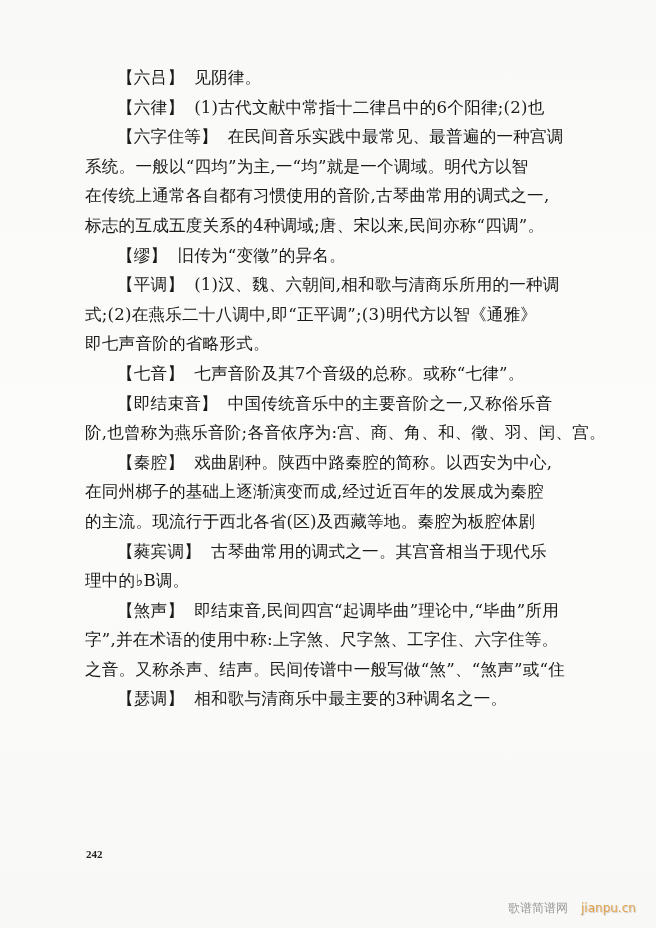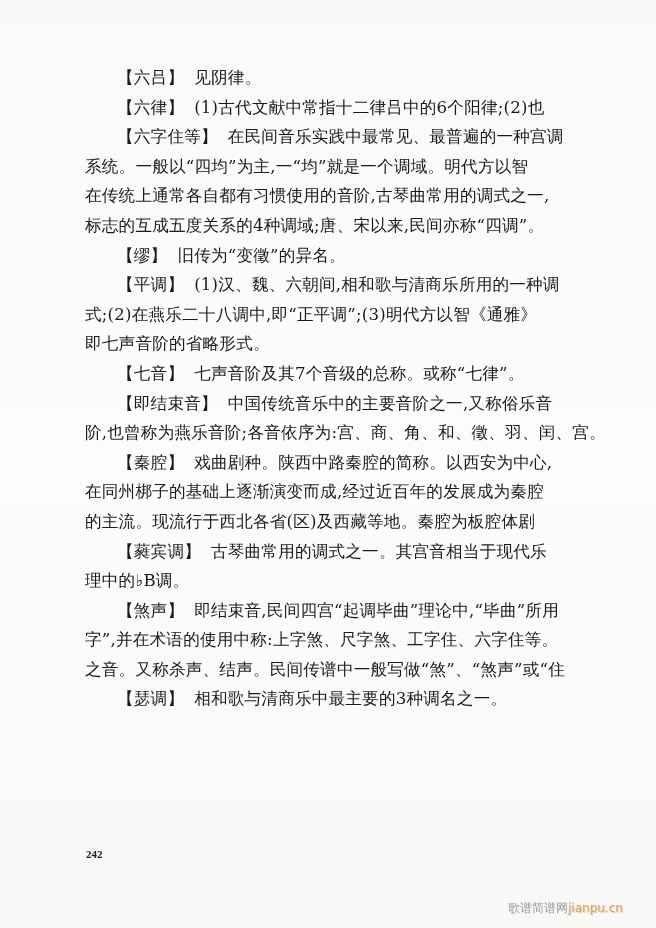--- a/index.html
+++ b/index.html
@@ -29,21 +29,21 @@
       position: absolute; left: 86px; top: 840px;
       font-family: "Liberation Serif", serif; font-weight: bold;
       font-size: 11px; color: #222; margin-top: 8px;
     }
     .watermark {
       position: absolute; left: 508px; top: 900px;
       font-family: "DejaVu Sans", sans-serif; font-size: 12px;
       color: #9a9a9a;
       white-space: nowrap;
     }
-    .watermark .wm-url { color: #e3a24a; margin-left: 0; font-size: 12px;
+    .watermark .wm-url { color: #e3a24a; margin-left: 13px; font-size: 12px;
       text-shadow: 1px 1px 1px #c9c9c9; }
   </style>
 </head>
 <body>
 
 <div class="page">
   <div class="entries">
 
     <div class="entry">
       <div class="line first"><span class="term">【六吕】</span><span>见阴律。</span></div>

